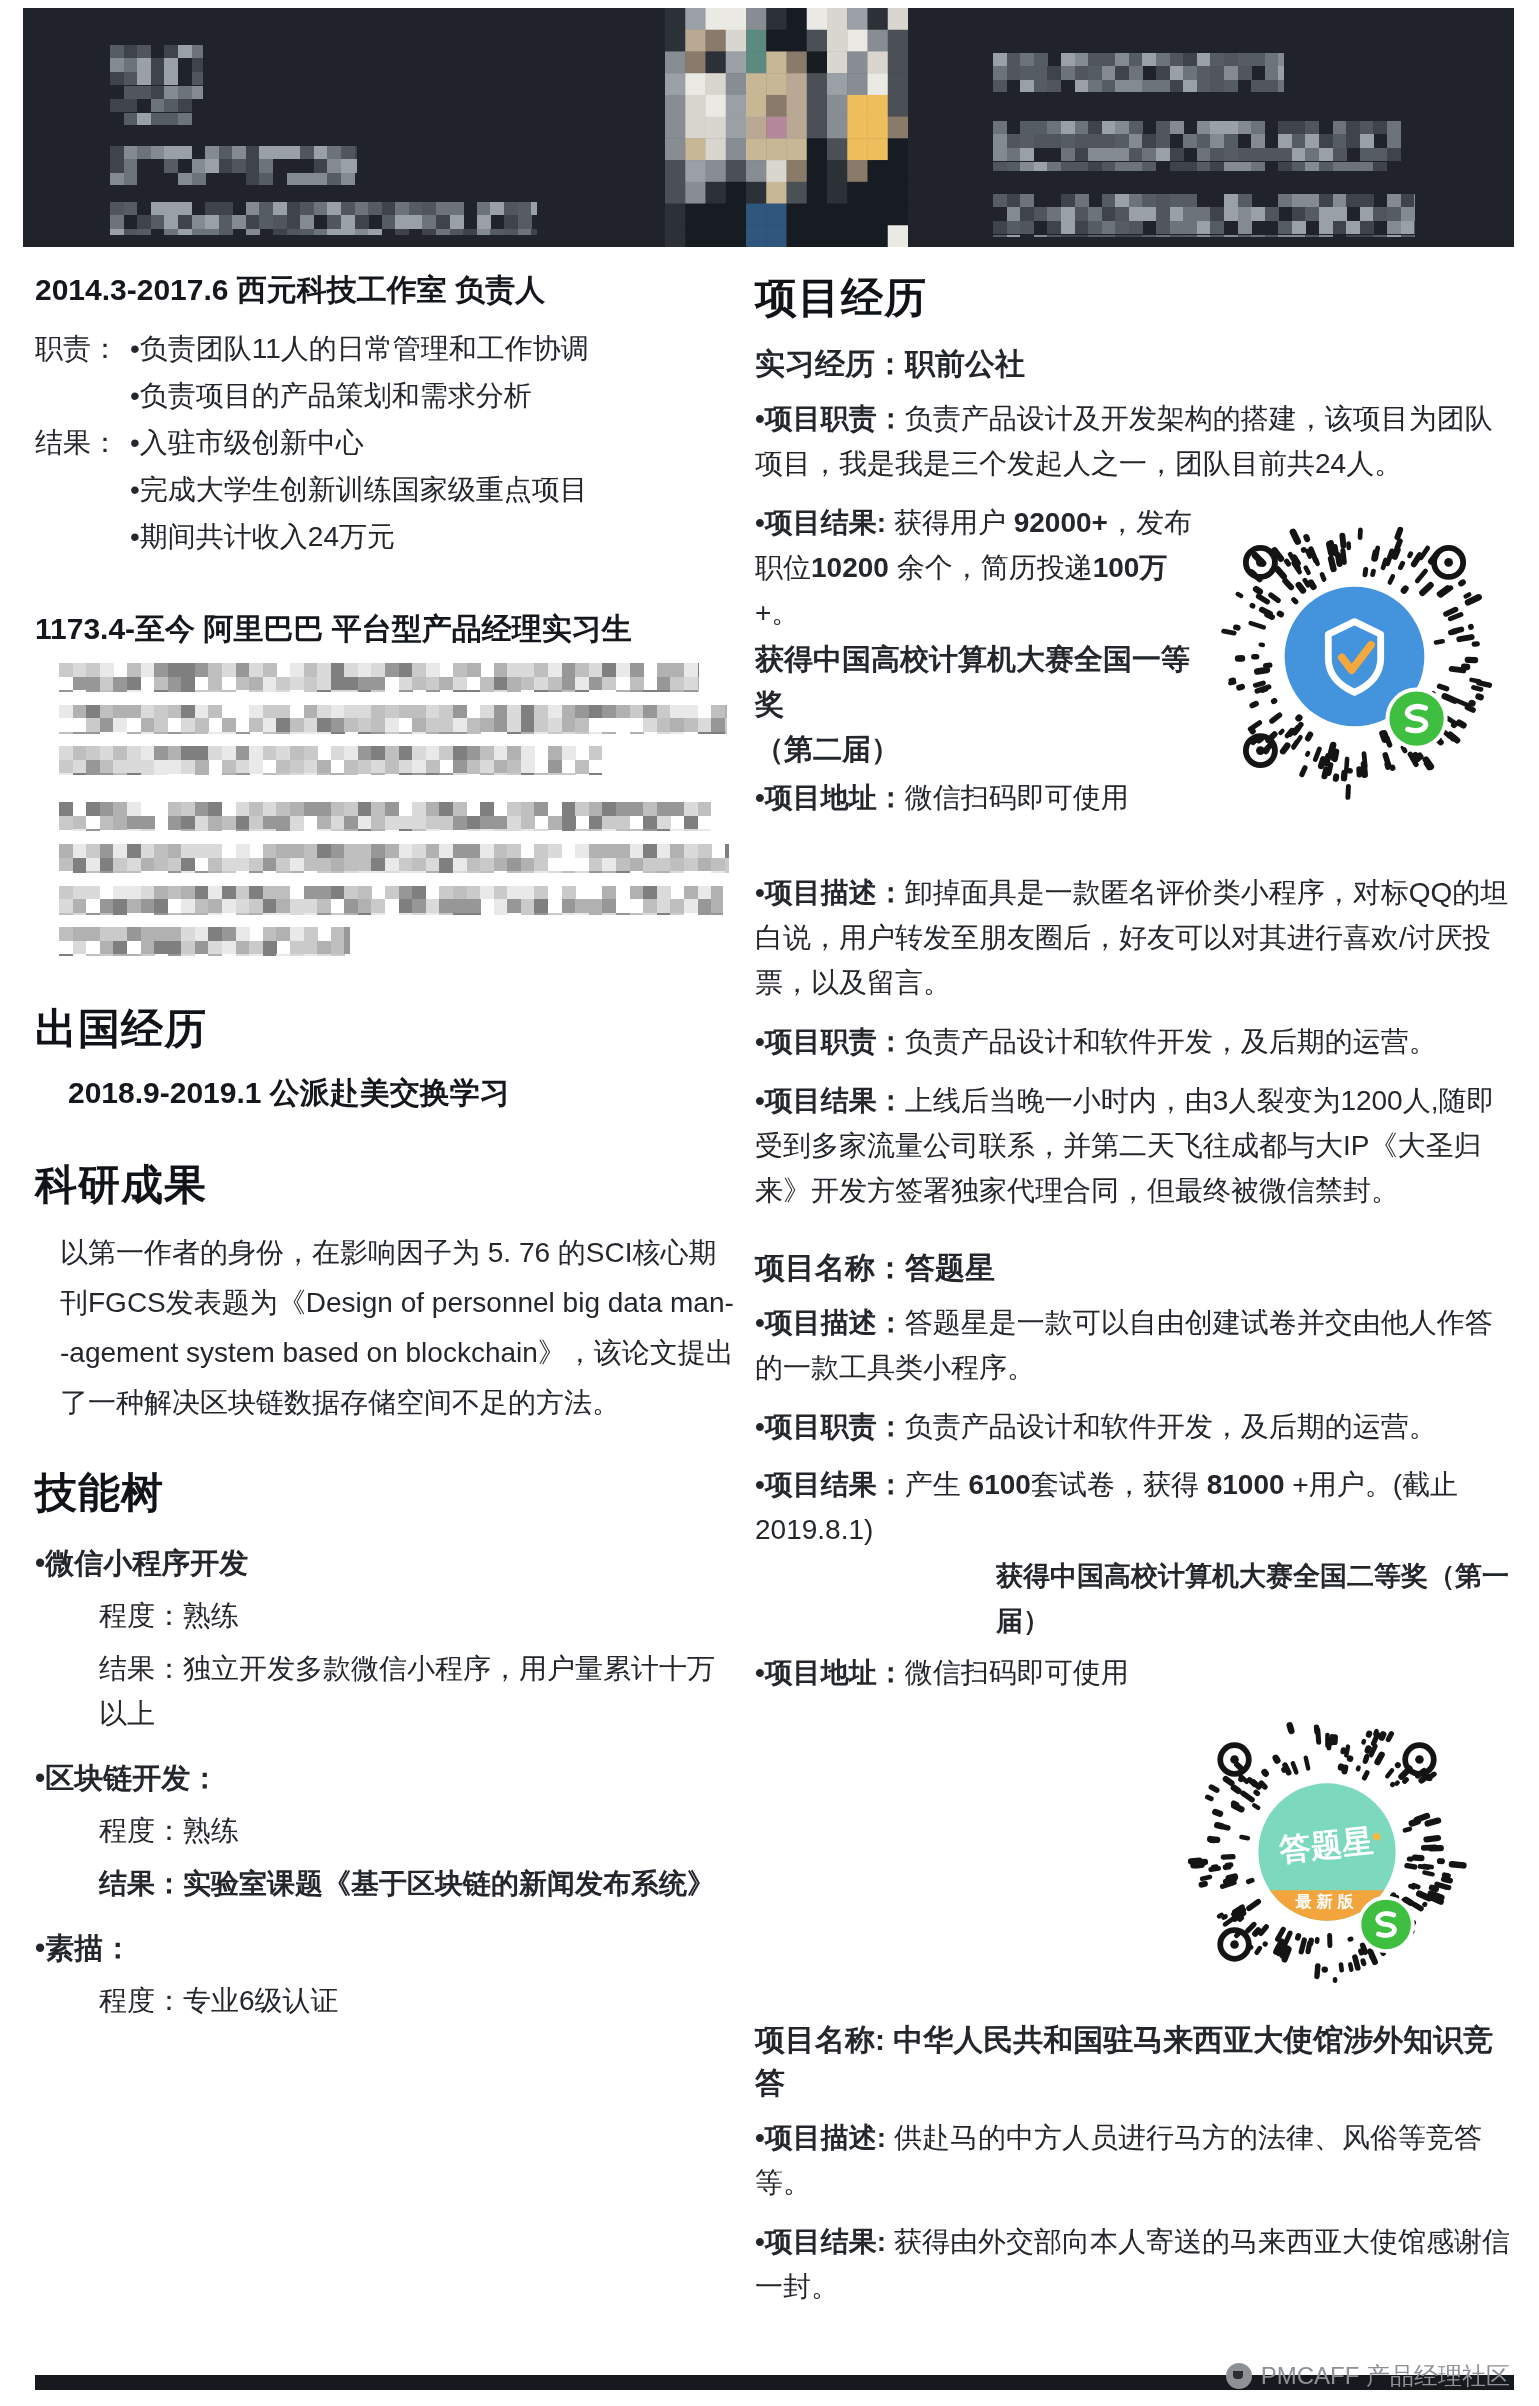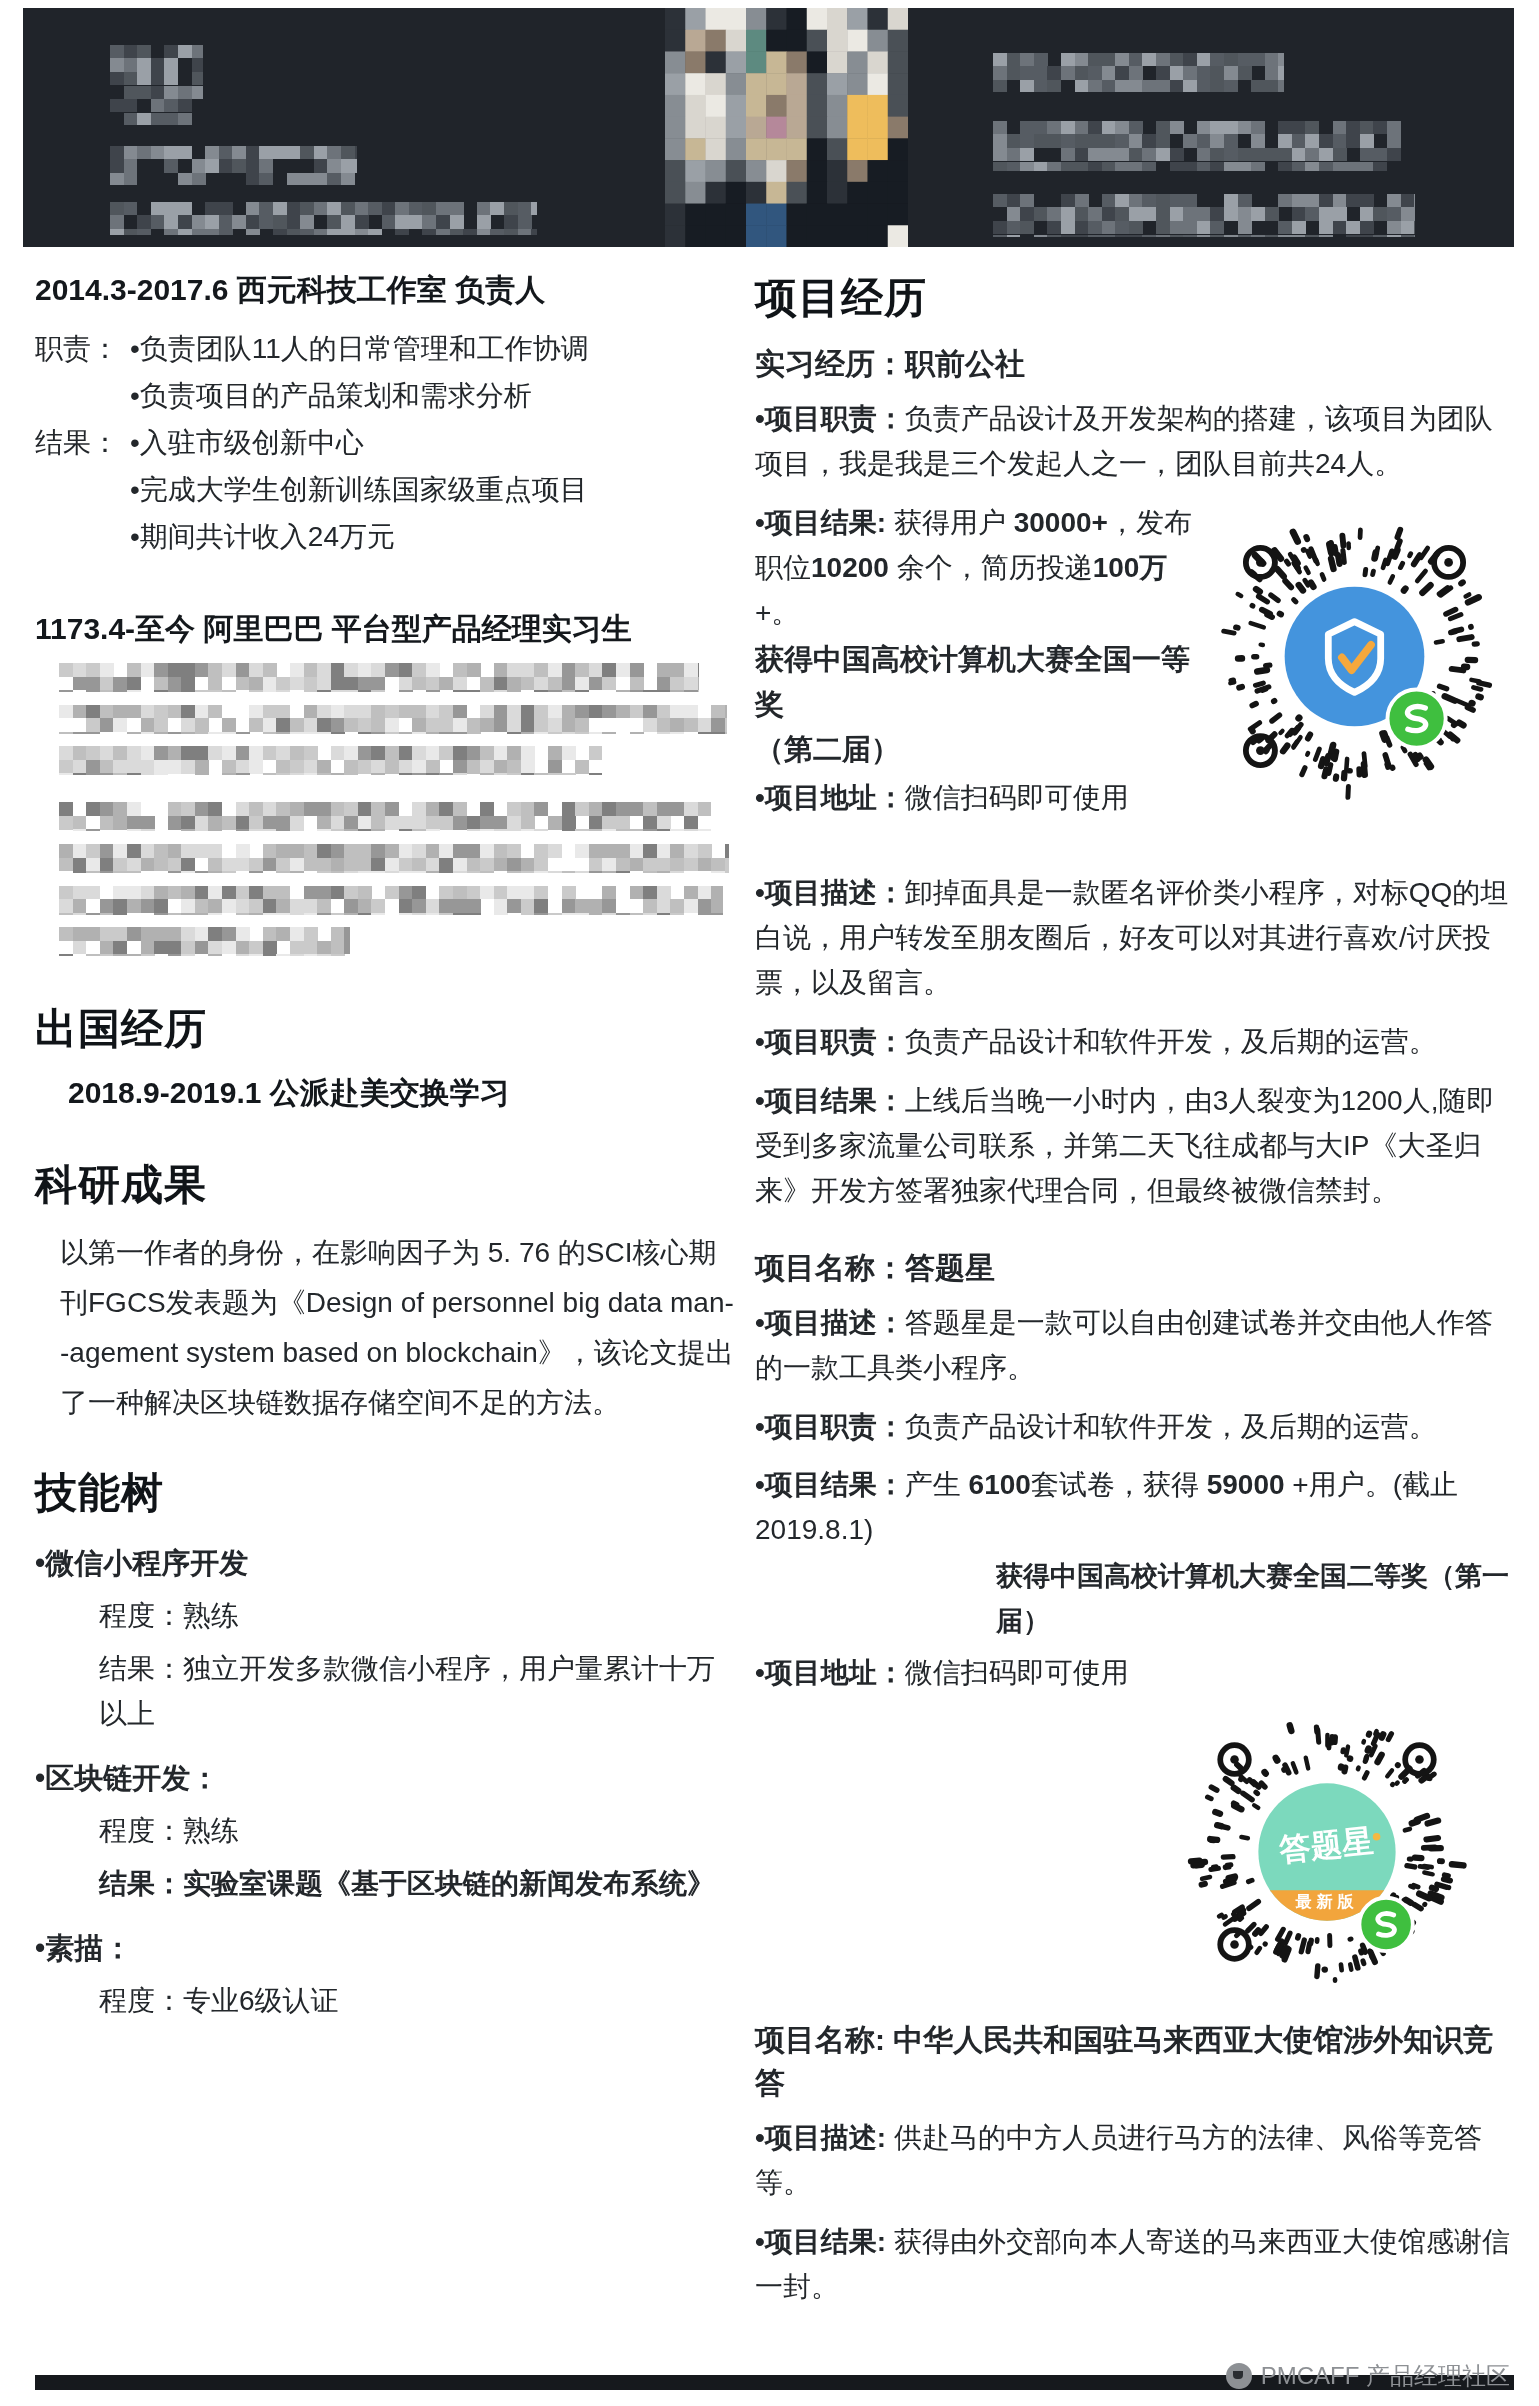--- a/index.html
+++ b/index.html
@@ -1460,21 +1460,21 @@
 
   </div>
 
   <div class="col-right">
 
     <h2 class="sec">项目经历</h2>
 
     <p class="pname" style="margin-top:13.6px;">实习经历：职前公社</p>
     <p class="pline"><span class="bold">•项目职责：</span><span>负责产品设计及开发架构的搭建，该项目为团队项目，我是我是三个发起人之一，团队目前共24人。</span></p>
     <div class="tail">
-      <p class="pline" style="margin-bottom:1.9px;"><span class="bold">•项目结果: </span><span>获得用户 </span><span class="bold">30000+</span><span>，发布职位</span><span class="bold">10200</span><span> 余个，简历投递</span><span class="bold">100万</span><span>+。</span></p>
+      <p class="pline" style="margin-bottom:1.9px;"><span class="bold">•项目结果: </span><span>获得用户 </span><span class="bold">92000+</span><span>，发布职位</span><span class="bold">10200</span><span> 余个，简历投递</span><span class="bold">100万</span><span>+。</span></p>
       <p class="awline">获得中国高校计算机大赛全国一等奖</p>
       <p class="awline" style="margin-bottom:3.9px;">（第二届）</p>
       <p class="pline"><span class="bold">•项目地址：</span><span>微信扫码即可使用</span></p>
     </div>
 
     <div class="qr1">
       <svg viewBox="-150 -150 300 300">
         <g class="dots" fill="#141414">
             <rect x="116.7" y="-3.2" width="13.7" height="6.3" rx="3.2" transform="rotate(104.1)"></rect>
             <rect x="83.0" y="-2.4" width="10.5" height="4.9" rx="2.4" transform="rotate(248.4)"></rect>
@@ -1660,21 +1660,21 @@
       </svg>
     </div>
 
     <p class="pline" style="margin-top:50px;"><span class="bold">•项目描述：</span><span>卸掉面具是一款匿名评价类小程序，对标QQ的坦白说，用户转发至朋友圈后，好友可以对其进行喜欢/讨厌投票，以及留言。</span></p>
     <p class="pline"><span class="bold">•项目职责：</span><span>负责产品设计和软件开发，及后期的运营。</span></p>
     <p class="pline"><span class="bold">•项目结果：</span><span>上线后当晚一小时内，由3人裂变为1200人,随即受到多家流量公司联系，并第二天飞往成都与大IP《大圣归来》开发方签署独家代理合同，但最终被微信禁封。</span></p>
 
     <p class="pname" style="margin-top:33px;">项目名称：答题星</p>
     <p class="pline"><span class="bold">•项目描述：</span><span>答题星是一款可以自由创建试卷并交由他人作答的一款工具类小程序。</span></p>
     <p class="pline"><span class="bold">•项目职责：</span><span>负责产品设计和软件开发，及后期的运营。</span></p>
-    <p class="pline" style="margin-bottom:1.9px;"><span class="bold">•项目结果：</span><span>产生 </span><span class="bold">6100</span><span>套试卷，获得 </span><span class="bold">59000</span><span> +用户。(截止2019.8.1)</span></p>
+    <p class="pline" style="margin-bottom:1.9px;"><span class="bold">•项目结果：</span><span>产生 </span><span class="bold">6100</span><span>套试卷，获得 </span><span class="bold">81000</span><span> +用户。(截止2019.8.1)</span></p>
     <p class="awcenter">获得中国高校计算机大赛全国二等奖（第一届）</p>
     <p class="pline"><span class="bold">•项目地址：</span><span>微信扫码即可使用</span></p>
 
     <div class="qr2">
       <svg viewBox="-150 -150 300 300">
         <g class="dots" fill="#141414">
             <rect x="106.6" y="-3.1" width="17.8" height="6.3" rx="3.1" transform="rotate(111.5)"></rect>
             <rect x="115.7" y="-3.1" width="8.4" height="6.3" rx="3.1" transform="rotate(4.6)"></rect>
             <rect x="105.8" y="-3.3" width="5.1" height="6.6" rx="3.3" transform="rotate(58.9)"></rect>
             <rect x="118.0" y="-2.3" width="10.4" height="4.7" rx="2.3" transform="rotate(78.3)"></rect>

